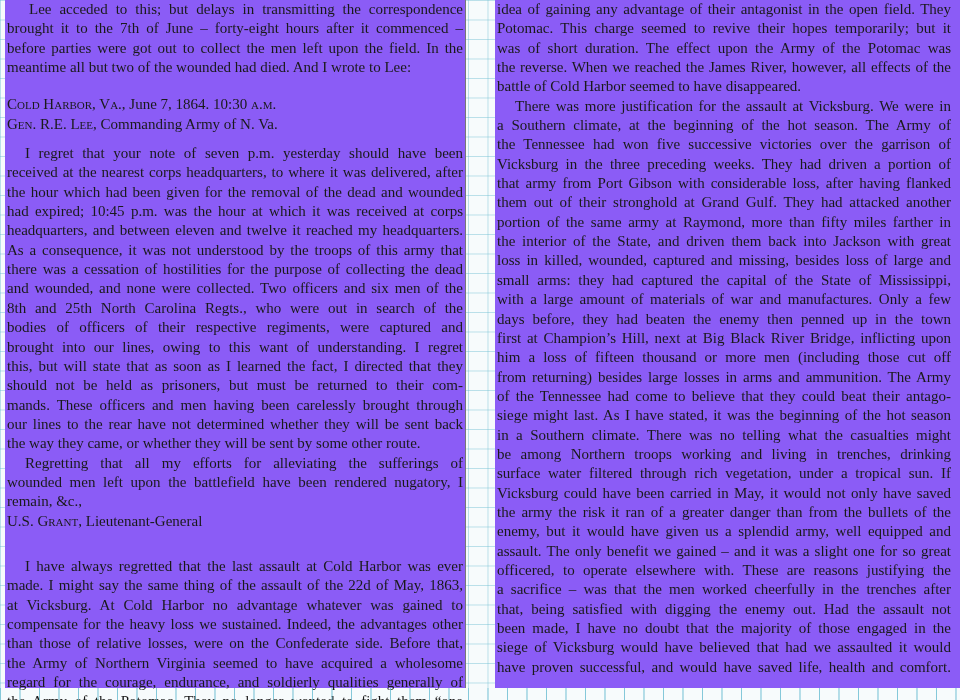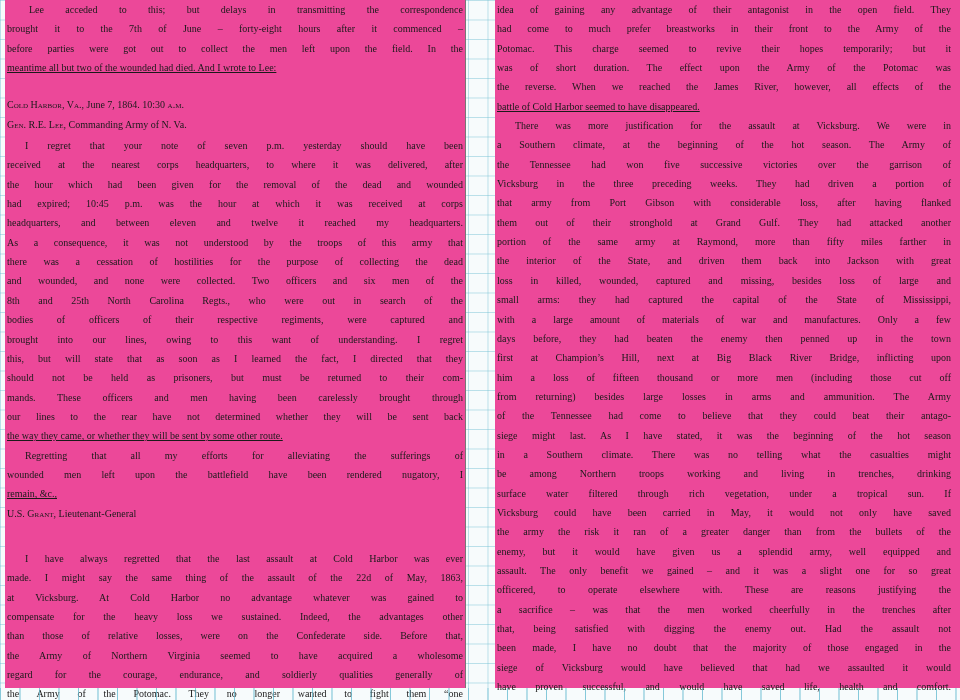--- a/index.html
+++ b/index.html
@@ -7,33 +7,33 @@
     width: 960px; height: 700px; overflow: hidden; position: relative;
     background-color: #f7fbfc;
     background-image:
       linear-gradient(to right, rgba(110,190,210,0.45) 1px, transparent 1px),
       linear-gradient(to bottom, rgba(110,190,210,0.45) 1px, transparent 1px);
     background-size: 19.5px 19.5px;
     font-family: "Liberation Serif", "DejaVu Serif", serif;
     color: #1a1a1a;
   }
   .col {
-    position: absolute; top: 0; background: #ec4899;
-    font-size: 10px; line-height: 19.35px;
+    position: absolute; top: 0; background: #8b5cf6;
+    font-size: 15px; line-height: 19.35px;
     text-align: justify;
   }
   .col-left { left: 5px; width: 456px; height: 688px; padding: 0 2px 0 2px; border-right: 1px solid #777; }
   .col-right { left: 495px; width: 454px; height: 688px; padding: 0 16px 0 2px; border-right: 1px solid #eab308; }
   p { margin: 0; }
   .right { text-align: left; }
   .sc { font-variant: small-caps; }
   .gap-big { margin-top: 26px; }
   .dateline { margin-top: 18px; text-align: left; }
   .line { display: block; text-align: justify; text-align-last: justify; white-space: nowrap; }
-  .line.last { text-align-last: left; text-decoration: underline; }
+  .line.last { text-align-last: left; }
   .bottom-ticks {
     position: absolute; left: 0; right: 0; bottom: 0; height: 12px;
     background-image: linear-gradient(to right, rgba(110,190,210,0.7) 1px, transparent 1px);
     background-size: 19.5px 12px;
   }
 </style>
 </head>
 <body>
 
 <div class="col col-left">
@@ -49,21 +49,21 @@
   <p class="dateline">
     <span class="sc">Cold Harbor, Va.,</span>
     <span>June 7, 1864. 10:30</span>
     <span class="sc">a.m.</span>
   </p>
   <p>
     <span class="sc">Gen. R.E. Lee,</span>
     <span>Commanding Army of N. Va.</span>
   </p>
 
-  <p style="margin-top:2px">
+  <p style="margin-top:10px">
     <span class="line" style="padding-left:18px">I regret that your note of seven p.m. yesterday should have been</span>
     <span class="line">received at the nearest corps headquarters, to where it was delivered, after</span>
     <span class="line">the hour which had been given for the removal of the dead and wounded</span>
     <span class="line">had expired; 10:45 p.m. was the hour at which it was received at corps</span>
     <span class="line">headquarters, and between eleven and twelve it reached my headquarters.</span>
     <span class="line">As a consequence, it was not understood by the troops of this army that</span>
     <span class="line">there was a cessation of hostilities for the purpose of collecting the dead</span>
     <span class="line">and wounded, and none were collected. Two officers and six men of the</span>
     <span class="line">8th and 25th North Carolina Regts., who were out in search of the</span>
     <span class="line">bodies of officers of their respective regiments, were captured and</span>
@@ -94,21 +94,20 @@
     <span class="line">the Army of Northern Virginia seemed to have acquired a wholesome</span>
     <span class="line">regard for the courage, endurance, and soldierly qualities generally of</span>
     <span class="line">the Army of the Potomac. They no longer wanted to fight them “one</span>
 
   </p>
 </div>
 
 <div class="col col-right">
   <p>
     <span class="line">idea of gaining any advantage of their antagonist in the open field. They</span>
-    <span class="line">had come to much prefer breastworks in their front to the Army of the</span>
     <span class="line">Potomac. This charge seemed to revive their hopes temporarily; but it</span>
     <span class="line">was of short duration. The effect upon the Army of the Potomac was</span>
     <span class="line">the reverse. When we reached the James River, however, all effects of the</span>
     <span class="line last">battle of Cold Harbor seemed to have disappeared.</span>
   </p>
   <p>
     <span class="line" style="padding-left:18px">There was more justification for the assault at Vicksburg. We were in</span>
     <span class="line">a Southern climate, at the beginning of the hot season. The Army of</span>
     <span class="line">the Tennessee had won five successive victories over the garrison of</span>
     <span class="line">Vicksburg in the three preceding weeks. They had driven a portion of</span>

